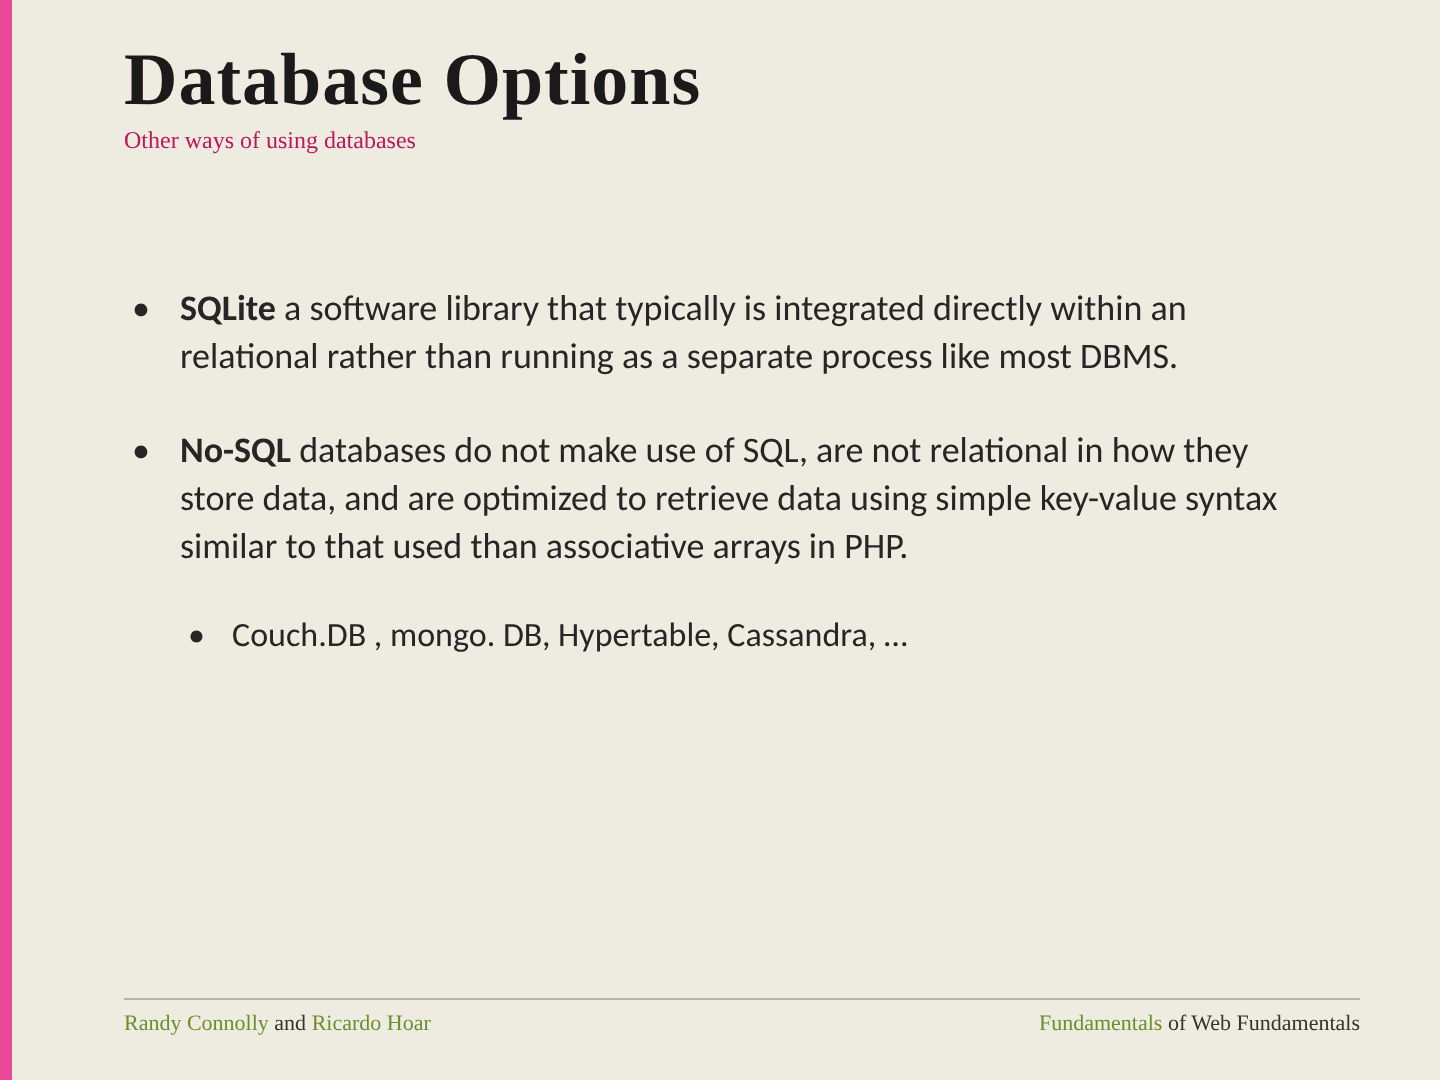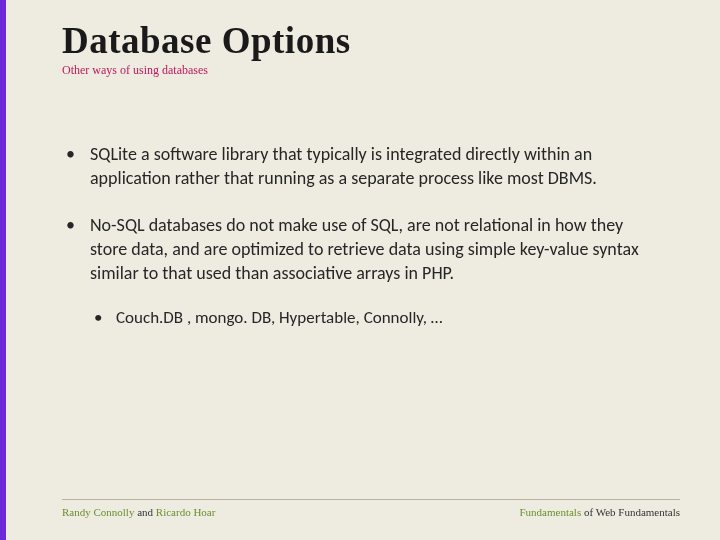--- a/index.html
+++ b/index.html
@@ -6,21 +6,21 @@
     html, body { width: 720px; height: 540px; overflow: hidden; }
     body {
       background: #eeece0;
       font-family: Calibri, "Segoe UI", Arial, sans-serif;
       color: #1a1a1a;
       position: relative;
     }
     .slide {
       width: 720px; height: 540px;
       padding: 20px 56px 0 56px;
-      border-left: 6px solid #6d28d9;
+      border-left: 6px solid #ec4899;
       position: relative;
     }
     .title {
       font-family: Georgia, "Times New Roman", serif;
       font-size: 37px;
       font-weight: 700;
       letter-spacing: 0.5px;
       line-height: 1.0;
       margin-top: 2px;
     }
@@ -45,21 +45,21 @@
       color: #262626;
     }
     ul.bullets > li::before {
       content: "•";
       position: absolute;
       left: -24px;
       top: 0;
       color: #262626;
       font-size: 18px;
     }
-    .strong { font-weight: 400; }
+    .strong { font-weight: 700; }
     ul.sub {
       list-style: none;
       margin-top: 22px;
       padding-left: 26px;
     }
     ul.sub > li {
       position: relative;
       font-size: 17px;
     }
     ul.sub > li::before {
@@ -84,26 +84,26 @@
 </head>
 <body>
 
 <div class="slide">
   <h1 class="title">Database Options</h1>
   <div class="subtitle">Other ways of using databases</div>
 
   <div class="content">
     <ul class="bullets">
       <li>
-        <span class="strong">SQLite</span><span> a software library that typically is integrated directly within an application rather that running as a separate process like most DBMS.</span>
+        <span class="strong">SQLite</span><span> a software library that typically is integrated directly within an relational rather than running as a separate process like most DBMS.</span>
       </li>
       <li>
         <span class="strong">No-SQL</span><span> databases do not make use of SQL, are not relational in how they store data, and are optimized to retrieve data using simple key-value syntax similar to that used than associative arrays in PHP.</span>
         <ul class="sub">
-          <li>Couch.DB , mongo. DB, Hypertable, Connolly, …</li>
+          <li>Couch.DB , mongo. DB, Hypertable, Cassandra, …</li>
         </ul>
       </li>
     </ul>
   </div>
 
   <div class="footer">
     <div>
       <span class="fl-accent">Randy Connolly </span><span class="fl-plain">and </span><span class="fl-accent">Ricardo Hoar</span>
     </div>
     <div>

